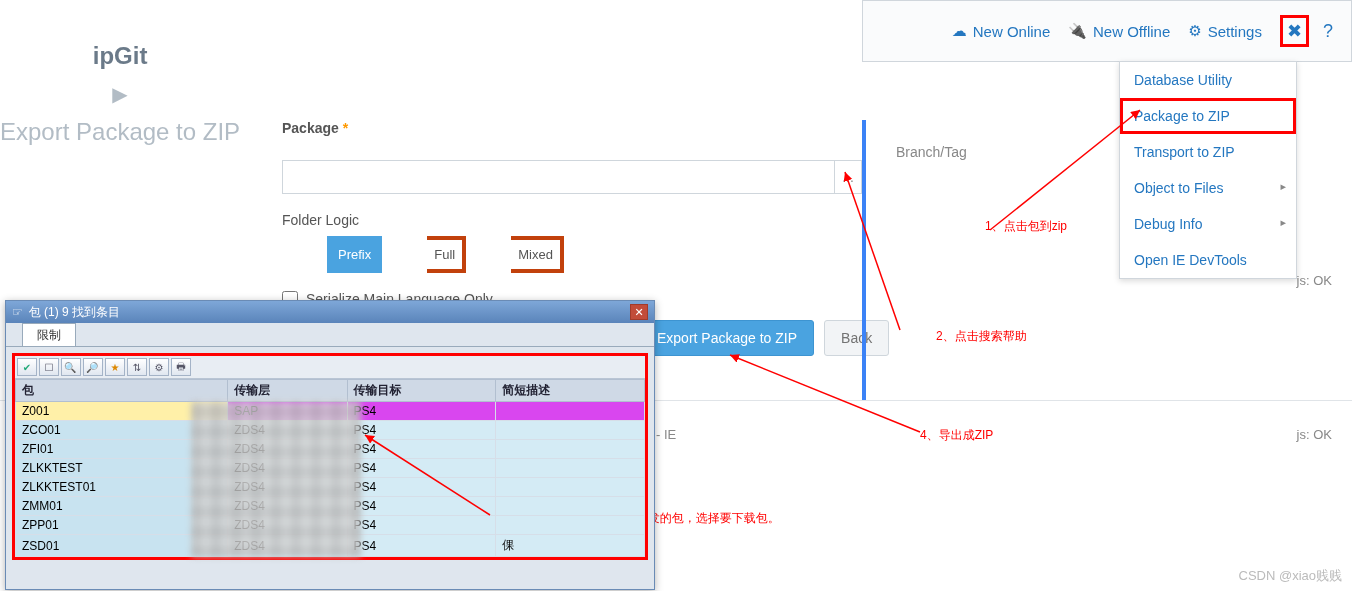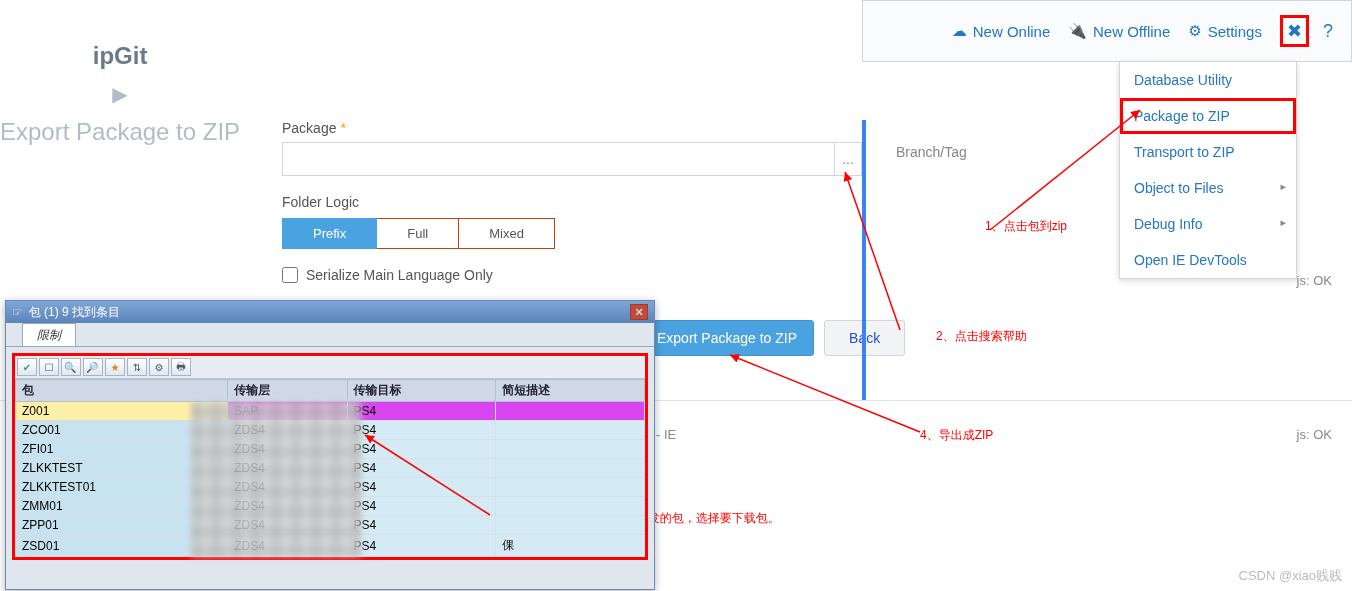--- a/index.html
+++ b/index.html
@@ -15,51 +15,51 @@
 .menu-item { padding: 10px 14px; color: #2477c0; font-size: 14px; cursor: pointer; position: relative; }
 .menu-item.highlighted { border: 3px solid #f00; padding: 7px 11px; }
 .menu-item.submenu::after { content: "▸"; position: absolute; right: 10px; color: #888; font-size: 11px; }
 
 .title-row { position: absolute; top: 42px; left: 0; display: flex; align-items: center; gap: 12px; font-size: 24px; flex-direction: column; }
 .title-main { color: #6b7a89; font-weight: bold; }
 .title-sep { color: #b2bcc5; font-size: 20px; }
 .title-sub { color: #b2bcc5; font-weight: normal; }
 
 .form { position: absolute; top: 120px; left: 282px; width: 580px; font-size: 14px; color: #555; }
-.form-label { margin-bottom: 6px; }
+.form-label { margin-bottom: 24px; font-weight: bold; }
 .form-label .star { color: #f90; }
 .inputwrap { display: flex; }
 .inputwrap input { flex: 1; height: 34px; border: 1px solid #cfd6dc; border-right: none; padding: 0 8px; font-size: 14px; }
 .inputwrap .search-btn { width: 28px; height: 34px; border: 1px solid #cfd6dc; background: #fff; color: #888; font-size: 14px; cursor: pointer; }
 .fl-label { margin: 18px 0 8px; }
 .btn-group { display: flex; }
-.seg { padding: 7px 30px; border: 1px solid #c2410c; background: #fff; color: #555; font-size: 13px; cursor: pointer; }
+.seg { padding: 7px 7px; border: 4px solid #c2410c; background: #fff; color: #555; font-size: 13px; cursor: pointer; margin-left: 45px; }
 .seg.active { background: #4aa3e0; color: #fff; border-color: #4aa3e0; }
 .seg + .seg { border-left: none; }
 .chkrow { margin-top: 18px; display: flex; align-items: center; gap: 8px; }
 .chkrow input { width: 16px; height: 16px; }
 
 .actions { position: absolute; top: 320px; left: 640px; display: flex; gap: 10px; }
 .btn-primary { background: #4aa3e0; color: #fff; border: 1px solid #3d94d1; padding: 9px 16px; font-size: 14px; border-radius: 3px; cursor: pointer; }
-.btn-sec { background: #f2f4f6; color: #1d4ed8; border: 1px solid #cfd6dc; padding: 9px 24px; font-size: 14px; border-radius: 3px; cursor: pointer; }
+.btn-sec { background: #f2f4f6; color: #737373; border: 1px solid #cfd6dc; padding: 9px 16px; font-size: 14px; border-radius: 3px; cursor: pointer; }
 
 .middle-band { position: absolute; top: 120px; left: 862px; right: 0; height: 280px; border-left: 4px solid #3b82f6; }
 .bt-row { padding: 24px 0 24px 30px; color: #888; font-size: 14px; }
 .jsok1 { position: absolute; top: 273px; right: 20px; color: #888; font-size: 13px; }
 .jsok2 { position: absolute; top: 427px; right: 20px; color: #888; font-size: 13px; }
 .winie { position: absolute; top: 427px; left: 630px; color: #888; font-size: 13px; }
 .hr2 { position: absolute; top: 400px; left: 0; right: 0; border-top: 1px solid #e0e4e8; }
 
 .ann { position: absolute; color: #f00; font-size: 12px; pointer-events:none; }
 
 .sap-win { position: absolute; top: 300px; left: 5px; width: 650px; height: 290px; border: 1px solid #6a8bb5; background: #fff; z-index: 30; box-shadow: 0 2px 8px rgba(0,0,0,.3); }
 .sap-title { height: 22px; background: linear-gradient(#7ea7d8,#5a84ba); color: #fff; font-size: 12px; display: flex; align-items: center; padding: 0 6px; justify-content: space-between; }
 .sap-title-left { display: flex; align-items: center; gap: 6px; }
 .sap-close { width: 18px; height: 16px; background: #c24c3a; color: #fff; font-size: 11px; display: flex; align-items: center; justify-content: center; cursor: pointer; border: 1px solid #a23a2a; }
-.sap-tabs { height: 24px; background: #dfe6ee; display: flex; align-items: flex-end; padding-left: 16px; border-bottom: 1px solid #9ab; font-style: italic; }
+.sap-tabs { height: 24px; background: #dfe6ee; display: flex; align-items: flex-end; padding-left: 16px; border-bottom: 1px solid #9ab; }
 .sap-tab { background: #fff; border: 1px solid #9ab; border-bottom: none; padding: 3px 14px 2px; font-size: 12px; color: #333; cursor: pointer; }
 .sap-body { background: #dfe6ee; height: 242px; padding: 6px; position: relative; }
 .sap-tbl-wrap { border: 3px solid #f00; background: #fff; }
 .toolbar { display: flex; background: #e8edf3; border-bottom: 1px solid #b9c5d4; padding: 2px; gap: 2px; }
 .tb-btn { width: 20px; height: 18px; border: 1px solid #a4b3c7; background: linear-gradient(#fff,#e0e7f0); font-size: 10px; display: flex; align-items: center; justify-content: center; color: #556; cursor: pointer; }
 .tb-btn.green { color: #2a7; }
 .tb-btn.orange { color: #d80; }
 table.sap { border-collapse: collapse; width: 100%; font-size: 12px; }
 table.sap th { background: #cfd9e6; color: #223; text-align: left; padding: 2px 6px; border: 1px solid #b2bfd0; font-weight: bold; }
 table.sap td { padding: 2px 6px; border: 1px solid #d6dee8; }

